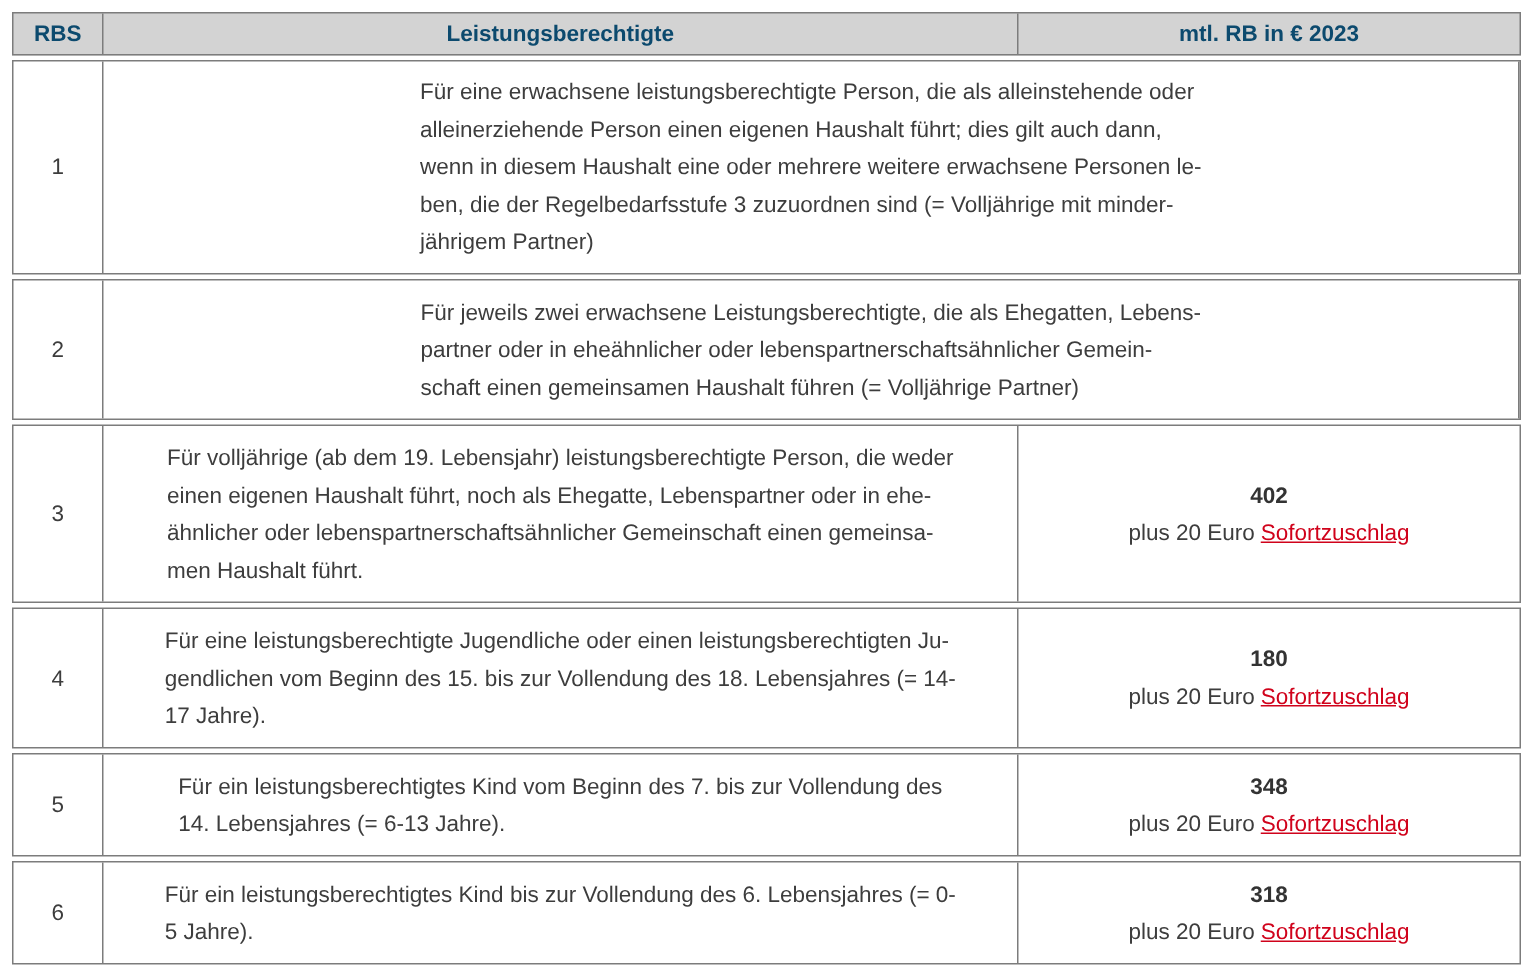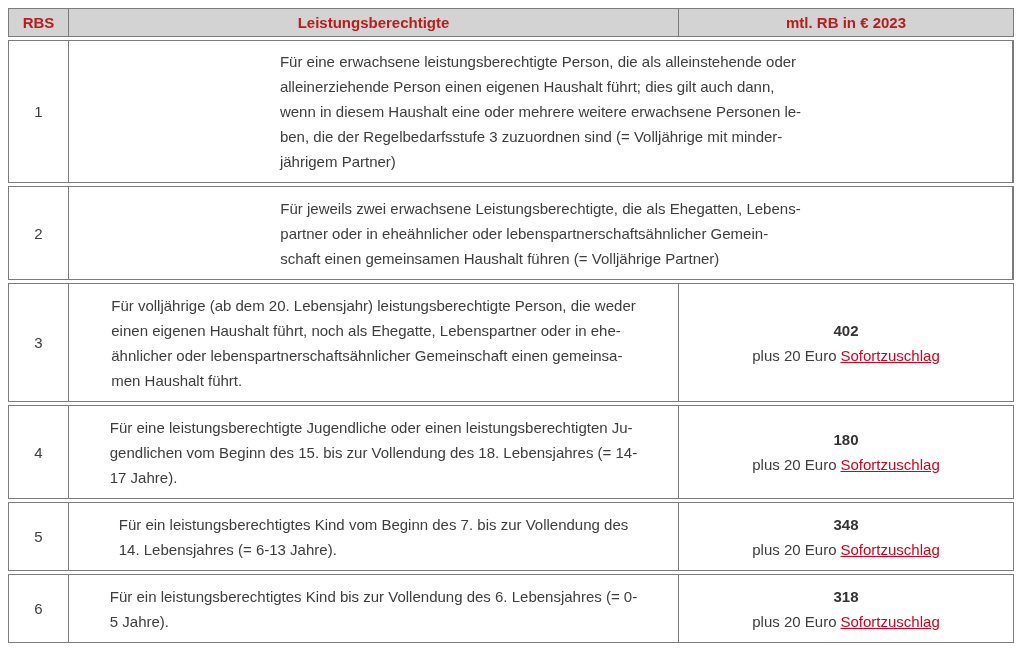--- a/index.html
+++ b/index.html
@@ -28,21 +28,21 @@
   .cell {
     display: flex;
     align-items: center;
     justify-content: center;
   }
 
   .cell.rbs  { width: 60px;  border-right: 1px solid #7c7c7c; flex: none; }
   .cell.desc { flex: 1 1 auto; border-right: 1px solid #7c7c7c; justify-content: center; }
   .cell.val  { width: 334px; flex: none; flex-direction: column; text-align: left; }
 
-  .header .cell { font-weight: bold; color: #b91c1c; font-size: 15px; }
+  .header .cell { font-weight: bold; color: #0c4a6e; font-size: 15px; }
 
   .rbs-num { font-size: 15px; color: #3d3d3d; }
 
   .desc-text {
     font-size: 15px;
     line-height: 25px;
     padding: 8px 14px;
     white-space: pre-line;
     color: #3d3d3d;
   }
@@ -114,21 +114,21 @@
 partner oder in eheähnlicher oder lebenspartnerschaftsähnlicher Gemein-
 schaft einen gemeinsamen Haushalt führen (= Volljährige Partner)</p>
     </div>
   </div>
 
   <div class="row r3">
     <div class="cell rbs">
       <span class="rbs-num">3</span>
     </div>
     <div class="cell desc">
-      <p class="desc-text">Für volljährige (ab dem 20. Lebensjahr) leistungsberechtigte Person, die weder
+      <p class="desc-text">Für volljährige (ab dem 19. Lebensjahr) leistungsberechtigte Person, die weder
 einen eigenen Haushalt führt, noch als Ehegatte, Lebenspartner oder in ehe-
 ähnlicher oder lebenspartnerschaftsähnlicher Gemeinschaft einen gemeinsa-
 men Haushalt führt.</p>
     </div>
     <div class="cell val">
       <div class="amount">402</div>
       <div class="extra">
         <span>plus 20 Euro</span><a href="#">Sofortzuschlag</a>
       </div>
     </div>

